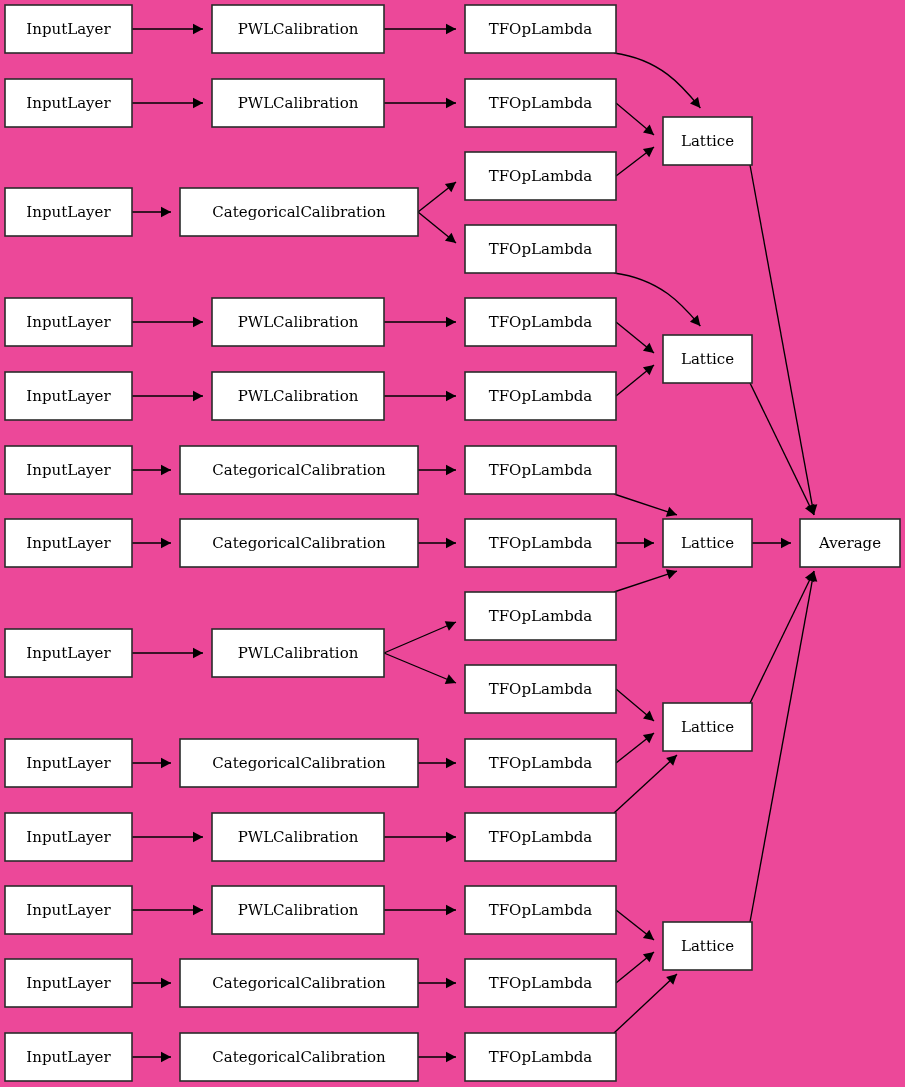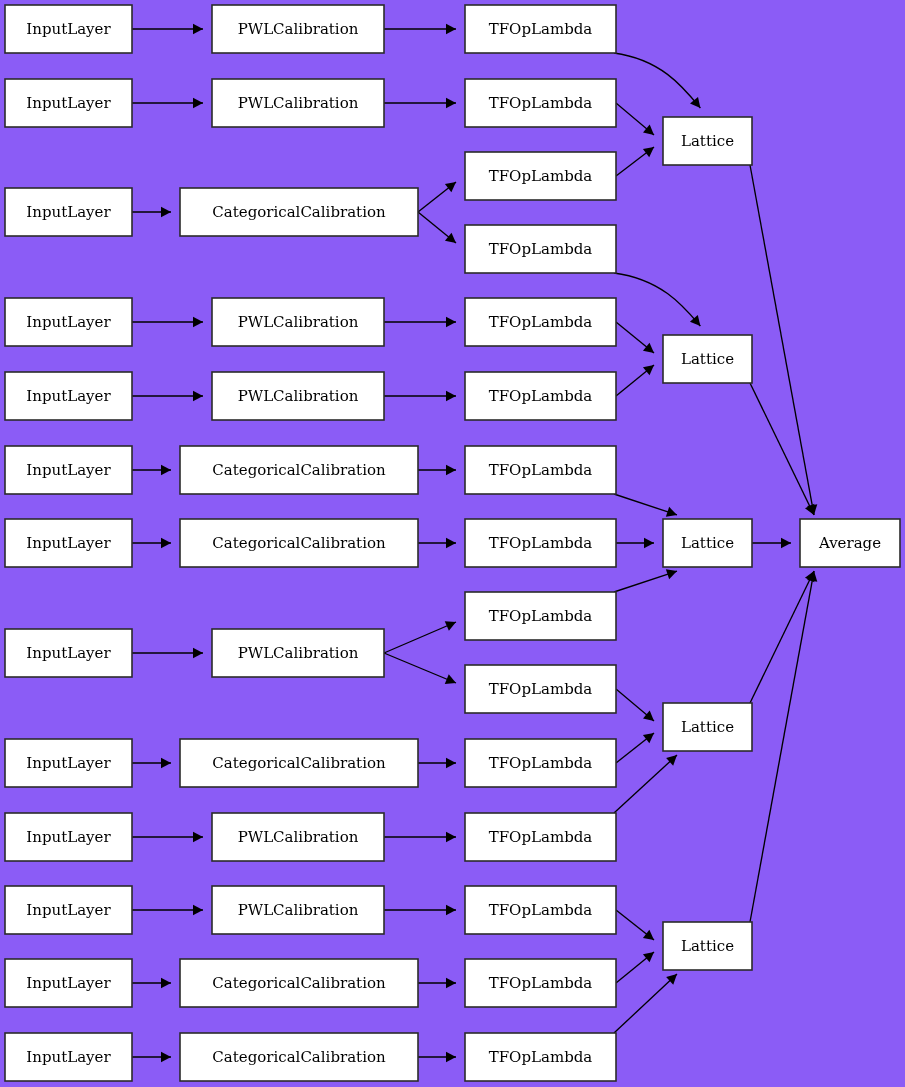--- a/index.html
+++ b/index.html
@@ -1,17 +1,17 @@
 <!DOCTYPE html>
 <html><head>
 <meta charset="utf-8">
 <style>
   html,body{margin:0;padding:0;background:#ffffff;}
   body{font-family:"DejaVu Serif", serif;}
-  #diagram-root{position:relative;width:905px;height:1087px;background:#8b5cf6;overflow:hidden;}
+  #diagram-root{position:relative;width:905px;height:1087px;background:#ec4899;overflow:hidden;}
   svg#graph{display:block;width:905px;height:1087px;}
   .node-box{fill:#ffffff;stroke:#2b2b2b;stroke-width:1.6;}
   .node-label{font-family:"DejaVu Serif", serif;fill:#000000;text-anchor:middle;dominant-baseline:middle;}
   .edge-line{stroke:#000000;stroke-width:1.35;fill:none;}
   .edge-head{fill:#000000;stroke:none;}
 </style>
 </head>
 <body>
 
 <div id="diagram-root">

